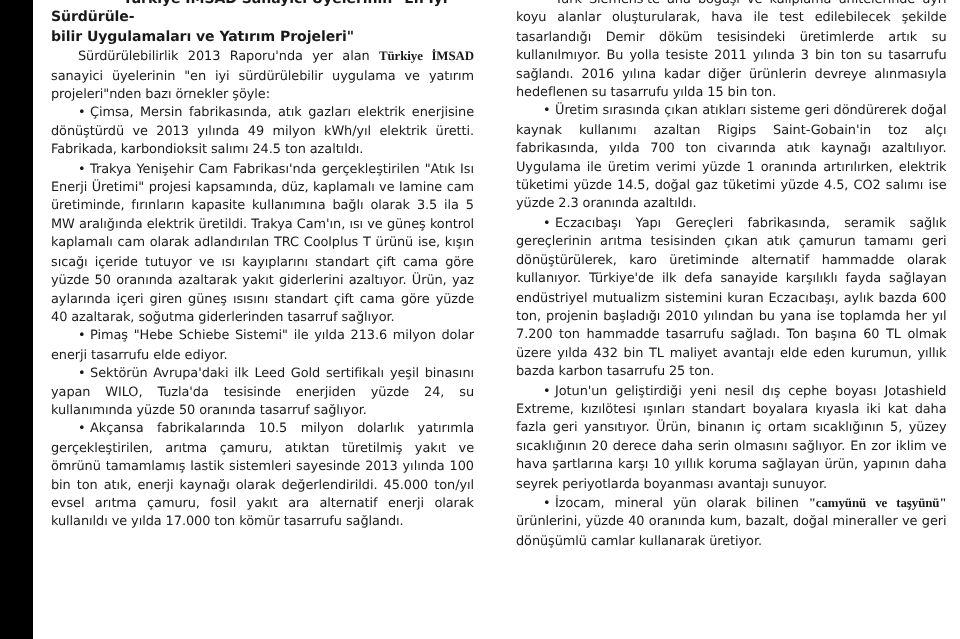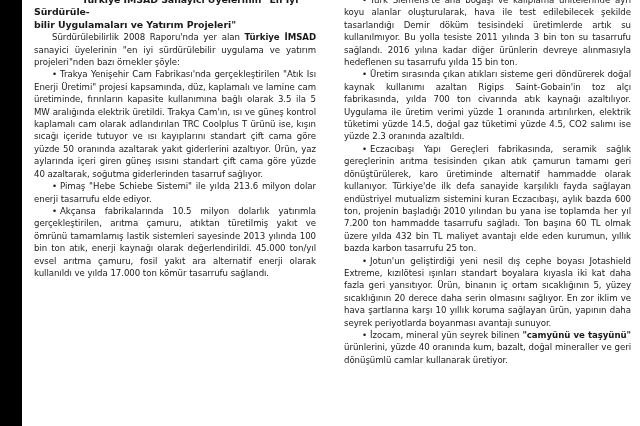--- a/index.html
+++ b/index.html
@@ -16,35 +16,37 @@
     position: absolute; top: -6px;
     font-size: 8.6px; line-height: 12.4px;
     text-align: justify;
     letter-spacing: -0.05px;
   }
   .col-left { left: 34px; width: 282px; }
   .col-right { left: 344px; width: 287px; }
   .col p { margin: 0; text-indent: 18px; }
   .col p.heading { text-indent: 0; font-weight: bold; font-size: 9.4px; text-align: left; padding-left: 0; }
   .col p.heading .ind { display: inline-block; width: 48px; }
-  .col b { font-weight: bold; }
+  .col b { font-weight: bold; font-family: Liberation Serif, serif; }
   .bullet { margin-right: 3px; }
 </style>
 </head>
 <body>
 
 <div class="left-bar"></div>
 
 <div class="col col-left">
   <p class="heading"><span class="ind"></span><span>Türkiye İMSAD Sanayici Üyelerinin "En İyi Sürdürüle-</span><br><span>bilir Uygulamaları ve Yatırım Projeleri"</span></p>
-  <p><span>Sürdürülebilirlik 2008 Raporu'nda yer alan </span><b>Türkiye İMSAD</b><span> sanayici üyelerinin "en iyi sürdürülebilir uygulama ve yatırım projeleri"nden bazı örnekler şöyle:</span></p>
+  <p><span>Sürdürülebilirlik 2013 Raporu'nda yer alan </span><b>Türkiye İMSAD</b><span> sanayici üyelerinin "en iyi sürdürülebilir uygulama ve yatırım projeleri"nden bazı örnekler şöyle:</span></p>
+  <p><span class="bullet">•</span><span>Çimsa, Mersin fabrikasında, atık gazları elektrik enerjisine dönüştürdü ve 2013 yılında 49 milyon kWh/yıl elektrik üretti. Fabrikada, karbondioksit salımı 24.5 ton azaltıldı.</span></p>
   <p><span class="bullet">•</span><span>Trakya Yenişehir Cam Fabrikası'nda gerçekleştirilen "Atık Isı Enerji Üretimi" projesi kapsamında, düz, kaplamalı ve lamine cam üretiminde, fırınların kapasite kullanımına bağlı olarak 3.5 ila 5 MW aralığında elektrik üretildi. Trakya Cam'ın, ısı ve güneş kontrol kaplamalı cam olarak adlandırılan TRC Coolplus T ürünü ise, kışın sıcağı içeride tutuyor ve ısı kayıplarını standart çift cama göre yüzde 50 oranında azaltarak yakıt giderlerini azaltıyor. Ürün, yaz aylarında içeri giren güneş ısısını standart çift cama göre yüzde 40 azaltarak, soğutma giderlerinden tasarruf sağlıyor.</span></p>
   <p><span class="bullet">•</span><span>Pimaş "Hebe Schiebe Sistemi" ile yılda 213.6 milyon dolar enerji tasarrufu elde ediyor.</span></p>
+  <p><span class="bullet">•</span><span>Sektörün Avrupa'daki ilk Leed Gold sertifikalı yeşil binasını yapan WILO, Tuzla'da tesisinde enerjiden yüzde 24, su kullanımında yüzde 50 oranında tasarruf sağlıyor.</span></p>
   <p><span class="bullet">•</span><span>Akçansa fabrikalarında 10.5 milyon dolarlık yatırımla gerçekleştirilen, arıtma çamuru, atıktan türetilmiş yakıt ve ömrünü tamamlamış lastik sistemleri sayesinde 2013 yılında 100 bin ton atık, enerji kaynağı olarak değerlendirildi. 45.000 ton/yıl evsel arıtma çamuru, fosil yakıt ara alternatif enerji olarak kullanıldı ve yılda 17.000 ton kömür tasarrufu sağlandı.</span></p>
 </div>
 
 <div class="col col-right">
   <p><span class="bullet">•</span><span>Türk Siemens'te ana boğaşı ve kalıplama ünitelerinde ayrı koyu alanlar oluşturularak, hava ile test edilebilecek şekilde tasarlandığı Demir döküm tesisindeki üretimlerde artık su kullanılmıyor. Bu yolla tesiste 2011 yılında 3 bin ton su tasarrufu sağlandı. 2016 yılına kadar diğer ürünlerin devreye alınmasıyla hedeflenen su tasarrufu yılda 15 bin ton.</span></p>
   <p><span class="bullet">•</span><span>Üretim sırasında çıkan atıkları sisteme geri döndürerek doğal kaynak kullanımı azaltan Rigips Saint-Gobain'in toz alçı fabrikasında, yılda 700 ton civarında atık kaynağı azaltılıyor. Uygulama ile üretim verimi yüzde 1 oranında artırılırken, elektrik tüketimi yüzde 14.5, doğal gaz tüketimi yüzde 4.5, CO2 salımı ise yüzde 2.3 oranında azaltıldı.</span></p>
   <p><span class="bullet">•</span><span>Eczacıbaşı Yapı Gereçleri fabrikasında, seramik sağlık gereçlerinin arıtma tesisinden çıkan atık çamurun tamamı geri dönüştürülerek, karo üretiminde alternatif hammadde olarak kullanıyor. Türkiye'de ilk defa sanayide karşılıklı fayda sağlayan endüstriyel mutualizm sistemini kuran Eczacıbaşı, aylık bazda 600 ton, projenin başladığı 2010 yılından bu yana ise toplamda her yıl 7.200 ton hammadde tasarrufu sağladı. Ton başına 60 TL olmak üzere yılda 432 bin TL maliyet avantajı elde eden kurumun, yıllık bazda karbon tasarrufu 25 ton.</span></p>
   <p><span class="bullet">•</span><span>Jotun'un geliştirdiği yeni nesil dış cephe boyası Jotashield Extreme, kızılötesi ışınları standart boyalara kıyasla iki kat daha fazla geri yansıtıyor. Ürün, binanın iç ortam sıcaklığının 5, yüzey sıcaklığının 20 derece daha serin olmasını sağlıyor. En zor iklim ve hava şartlarına karşı 10 yıllık koruma sağlayan ürün, yapının daha seyrek periyotlarda boyanması avantajı sunuyor.</span></p>
-  <p><span class="bullet">•</span><span>İzocam, mineral yün seyrek bilinen </span><b>"camyünü ve taşyünü"</b><span> ürünlerini, yüzde 40 oranında kum, bazalt, doğal mineraller ve geri dönüşümlü camlar kullanarak üretiyor.</span></p>
+  <p><span class="bullet">•</span><span>İzocam, mineral yün olarak bilinen </span><b>"camyünü ve taşyünü"</b><span> ürünlerini, yüzde 40 oranında kum, bazalt, doğal mineraller ve geri dönüşümlü camlar kullanarak üretiyor.</span></p>
 </div>
 
 </body></html>

